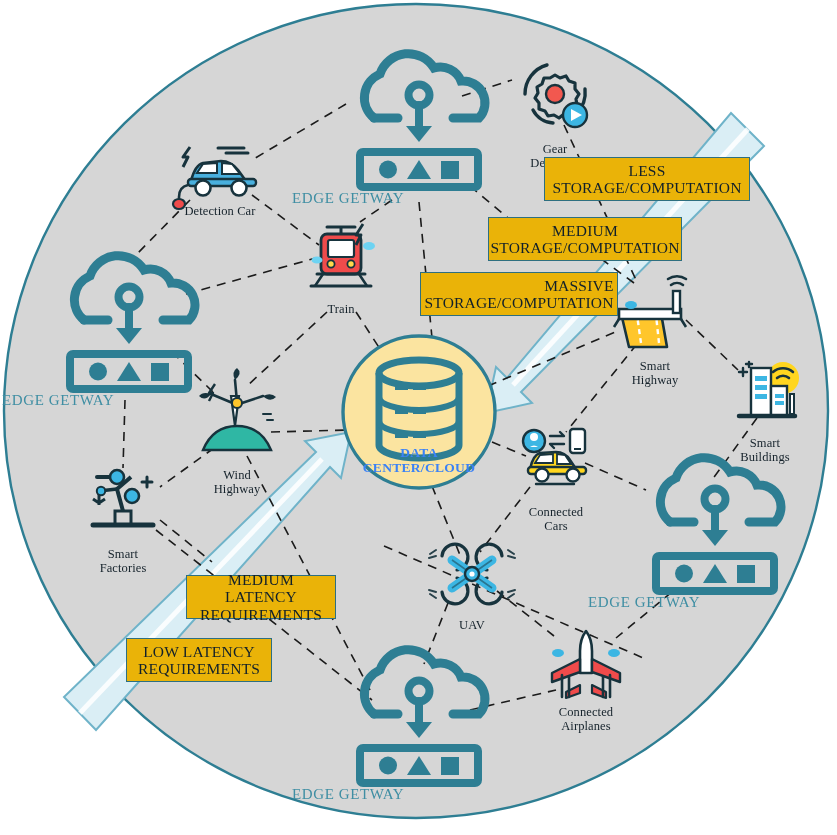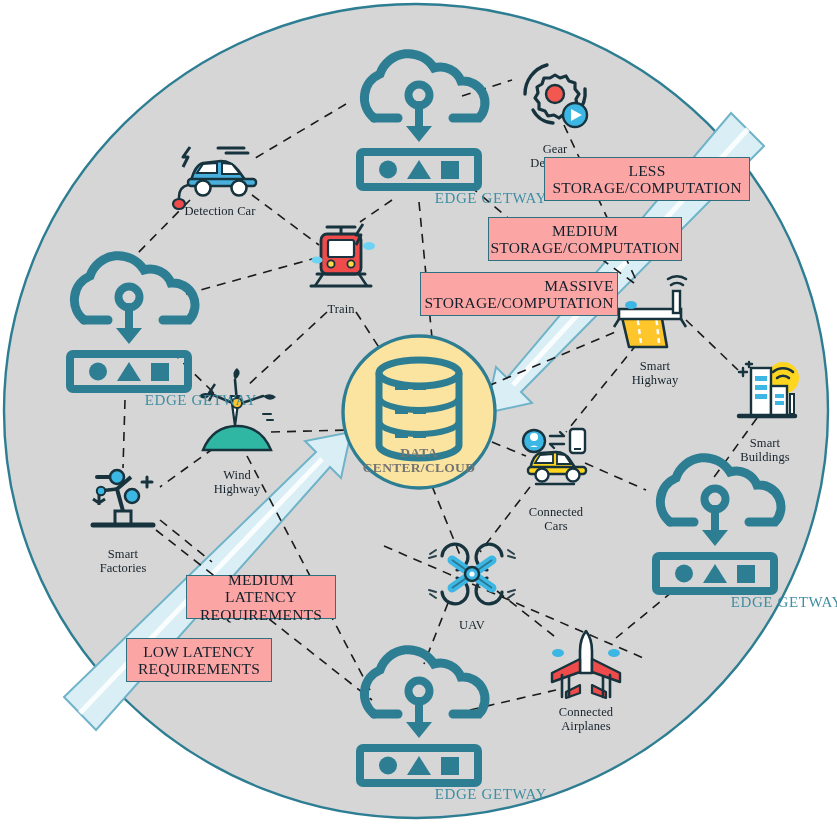--- a/index.html
+++ b/index.html
@@ -10,26 +10,26 @@
   #svgroot{position:absolute;left:0;top:0;width:837px;height:835px;}
 
   
   .node{position:absolute;display:flex;flex-direction:column;align-items:center;}
   .disc{border-radius:50%;border:1.6px solid #1b2b33;display:flex;
         align-items:center;justify-content:center;box-sizing:border-box;overflow:hidden;}
   .nlabel{margin-top:3px;text-align:center;color:#15222b;line-height:1.08;
           font-size:12.5px;letter-spacing:.1px;white-space:pre-line;}
 
   
-  .gw{position:absolute;display:flex;flex-direction:column;align-items:flex-end;}
+  .gw{position:absolute;display:flex;flex-direction:column;align-items:flex-start;}
   .gw .gwlabel{color:#3f8ea3;font-size:15px;letter-spacing:.6px;margin-top:2px;
                font-family:"Liberation Serif","DejaVu Serif",serif;}
 
   
-  .gbox{position:absolute;background:#fca5a5;border:1.6px solid #2e6f80;
+  .gbox{position:absolute;background:#eab308;border:1.6px solid #2e6f80;
         color:#11202a;text-align:center;box-sizing:border-box;
         display:flex;align-items:center;justify-content:center;
         font-size:15.5px;line-height:1.12;letter-spacing:.2px;white-space:pre-line;
         padding:2px 4px;}
 </style>
 </head>
 <body>
 
 <div id="stage">
 
@@ -337,21 +337,21 @@
     <div style="height:122px;"></div>
     <div class="gwlabel">EDGE GETWAY</div>
   </div>
   <div class="gw" style="left:292px;top:662px;width:255px;">
     <div style="height:122px;"></div>
     <div class="gwlabel">EDGE GETWAY</div>
   </div>
 
   <div style="position:absolute;left:343px;top:336px;width:152px;height:152px;
               display:flex;align-items:flex-end;justify-content:center;">
-    <div class="dclabel" style="color:#737373;font-weight:bold;font-size:13.5px;text-align:center;
+    <div class="dclabel" style="color:#3b82f6;font-weight:bold;font-size:13.5px;text-align:center;
                 line-height:1.1;letter-spacing:.3px;white-space:pre-line;margin-bottom:12px;">DATA
 CENTER/CLOUD</div>
   </div>
 
   <div class="gbox" style="left:544px;top:157px;width:206px;height:44px;">LESS
 STORAGE/COMPUTATION</div>
 
   <div class="gbox" style="left:488px;top:217px;width:194px;height:44px;">MEDIUM
 STORAGE/COMPUTATION</div>
 

